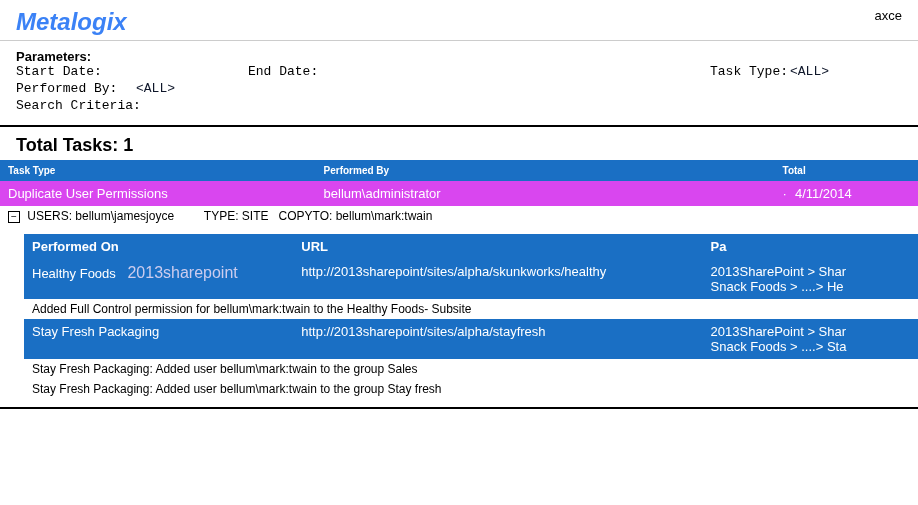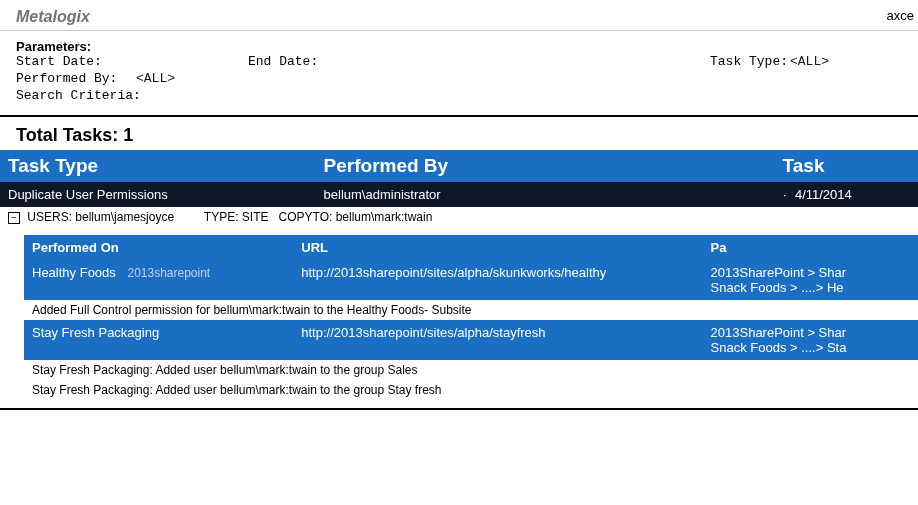--- a/index.html
+++ b/index.html
@@ -15,40 +15,40 @@
 
     
     .header {
       display: flex;
       align-items: center;
       padding: 8px 16px 4px 16px;
       border-bottom: 1px solid #ccc;
       position: relative;
     }
     .logo {
-      color: #737373;
-      font-size: 16px;
+      color: #3b82f6;
+      font-size: 24px;
       font-weight: bold;
       font-style: italic;
       min-width: 120px;
     }
     .page-title {
       flex: 1;
       text-align: center;
       font-size: 16px;
       font-weight: bold;
       color: #000;
     }
     .top-right {
       position: absolute;
       right: 0;
       top: 8px;
       color: #000;
       font-size: 13px;
-      padding-right: 4px;
+      padding-right: 16px;
     }
 
     
     .parameters {
       padding: 8px 16px 6px 16px;
     }
     .params-title {
       font-weight: bold;
     }
     .params-row {
@@ -87,25 +87,25 @@
     }
 
     .main-table thead tr {
       background: #1a6fc4;
       color: #fff;
     }
     .main-table thead th {
       padding: 5px 8px;
       text-align: left;
       font-weight: bold;
-      font-size: 19px;
+      font-size: 10px;
     }
 
     .main-table tbody tr.task-row {
-      background: #0f172a;
+      background: #d946ef;
       color: #fff;
     }
     .main-table tbody tr.task-row td {
       padding: 5px 8px;
       font-size: 13px;
     }
 
     .expand-row td {
       padding: 3px 8px;
       background: #fff;
@@ -164,21 +164,21 @@
       background: #fff;
       color: #000;
       font-size: 10px;
       text-align: center;
       line-height: 10px;
       margin-right: 4px;
       cursor: pointer;
     }
 
     .cell-small {
-      font-size: 12px;
+      font-size: 16px;
       color: #888;
     }
   </style>
 </head>
 <body>
 
 <div class="header">
   <div class="logo">Metalogix</div>
   <div class="top-right">axce</div>
 </div>
@@ -208,21 +208,21 @@
 
 <hr class="divider">
 
 <div class="total-tasks">Total Tasks: 1</div>
 
 <table class="main-table">
   <thead>
     <tr>
       <th class="col-task-type">Task Type</th>
       <th class="col-performed-by">Performed By</th>
-      <th class="col-date">Task</th>
+      <th class="col-date">Total</th>
     </tr>
   </thead>
   <tbody>
 
     <tr class="task-row">
       <td class="col-task-type">Duplicate User Permissions</td>
       <td class="col-performed-by">bellum\administrator</td>
       <td class="col-date">
         <span style="margin-right:8px;">·</span>4/11/2014
       </td>

